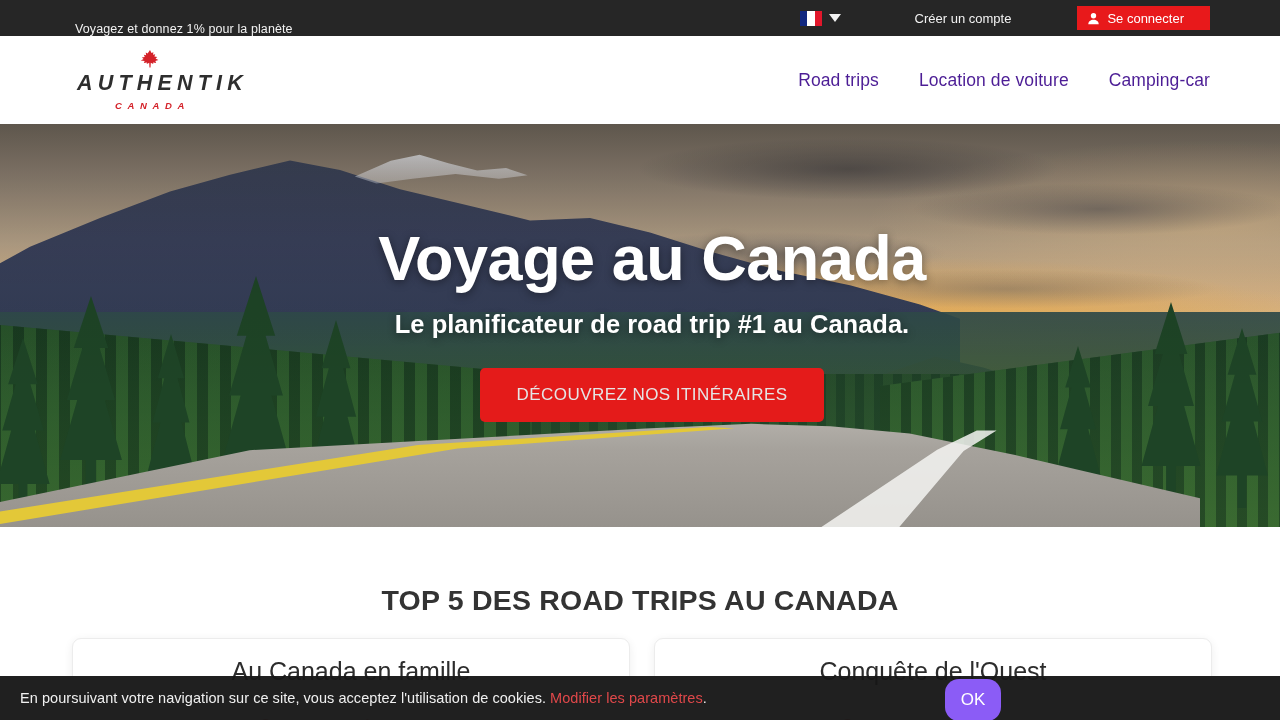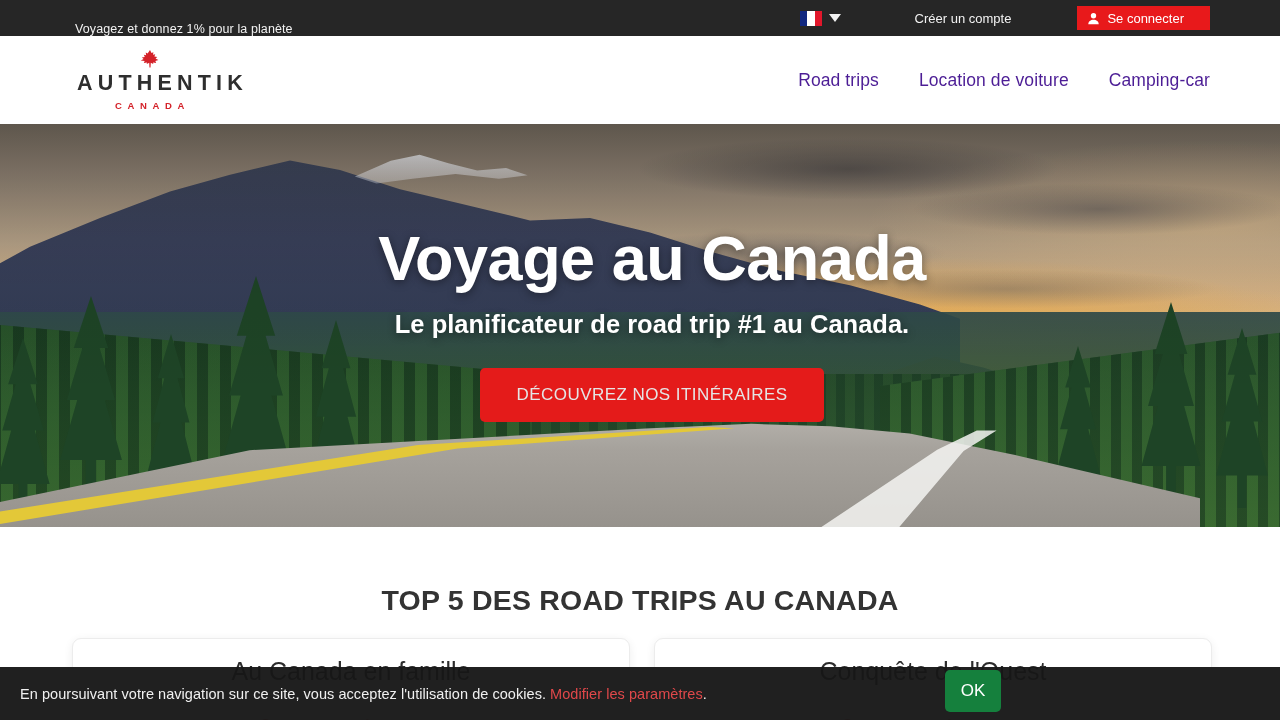--- a/index.html
+++ b/index.html
@@ -39,21 +39,21 @@
     height:24px; display:flex; align-items:center; gap:7px;
     padding:0 26px 0 10px; margin-right:70px; cursor:pointer; white-space:nowrap;
   }
   .user-icon { display:block; }
 
   
   .header {
     position:absolute; top:36px; left:0; width:1280px; height:88px;
     background:#ffffff; display:flex; align-items:center;
   }
-  .logo { margin-left:72px; width:155px; text-align:center; cursor:pointer; }
+  .logo { margin-left:72px; width:155px; text-align:center; cursor:pointer;font-style:italic; }
   .leaf { display:block; margin:0 auto 2px; }
   .logo-name {
     font-size:21.5px; font-weight:700; letter-spacing:5.2px;
     color:#2e2e2e; line-height:1.05; padding-left:5px;
   }
   .logo-sub {
     font-size:9.5px; font-weight:700; letter-spacing:5.6px;
     color:#d42229; margin-top:6px; padding-left:6px;
   }
   .nav { margin-left:auto; margin-right:70px; display:flex; align-items:center; gap:40px; }
@@ -202,32 +202,32 @@
   .card-divider { width:100%; height:1px; background:#ececec; margin-top:18px; }
   .card-meta {
     margin-top:13px; display:flex; gap:34px; align-items:center;
     font-size:14px; color:#555555;
   }
   .meta-item { display:flex; align-items:center; gap:7px; }
   .meta-icon { color:#d42229; display:block; }
 
   
   .cookie {
-    position:absolute; bottom:0; left:0; width:1280px; height:53px;
+    position:absolute; bottom:0; left:0; width:1280px; height:44px;
     background:rgba(23,23,23,.96); z-index:50;
     display:flex; align-items:center;
   }
   .cookie-text {
     margin-left:20px; color:#f0f0f0; font-size:14.5px; letter-spacing:.05px;
   }
   .cookie-link { color:#e0484a; text-decoration:none; cursor:pointer; }
   .cookie-ok {
     position:absolute; left:945px; top:3px;
-    width:56px; height:42px; background:#15803d; color:#ffffff;
-    border:none; border-radius:5px; font-size:17px; cursor:pointer;
+    width:56px; height:42px; background:#8b5cf6; color:#ffffff;
+    border:none; border-radius:14px; font-size:17px; cursor:pointer;
     font-family:"Liberation Sans", sans-serif;
   }
 </style>
 </head>
 <body>
 
 <div class="page">
 
   <div class="topbar">
     <div class="topbar-left">Voyagez et donnez 1% pour la planète</div>

